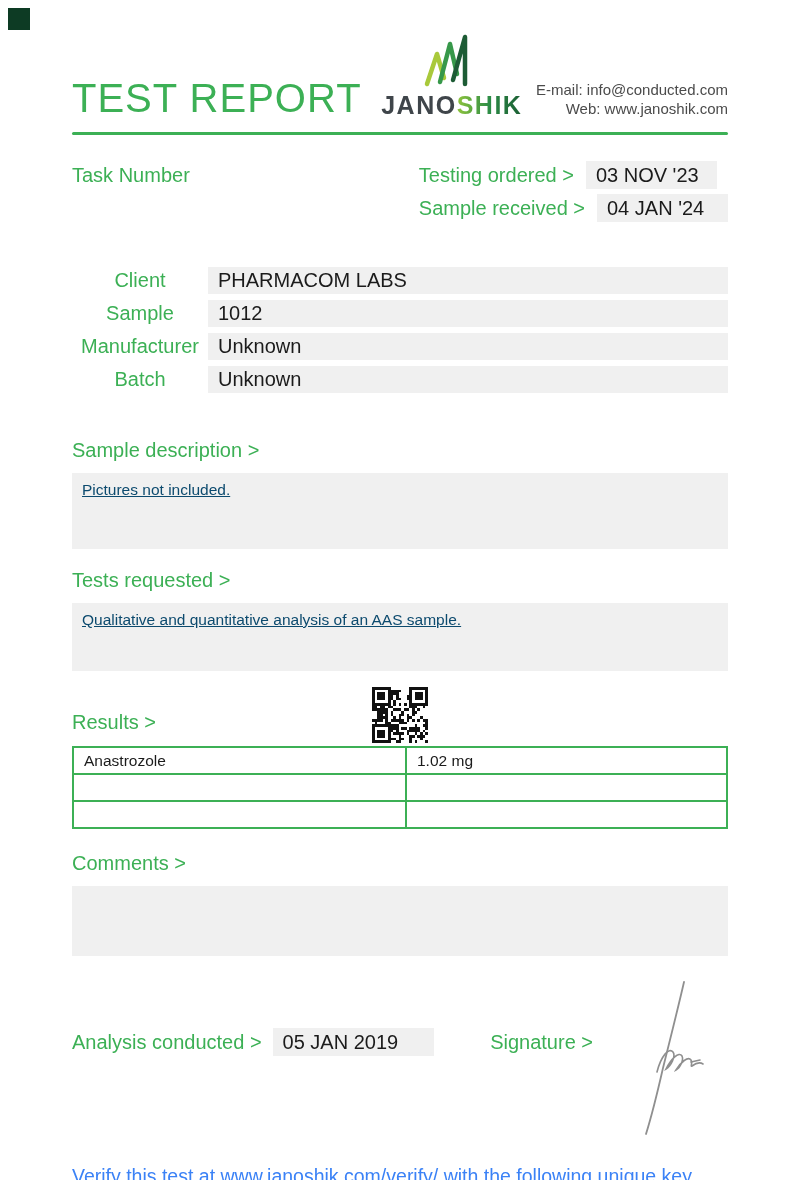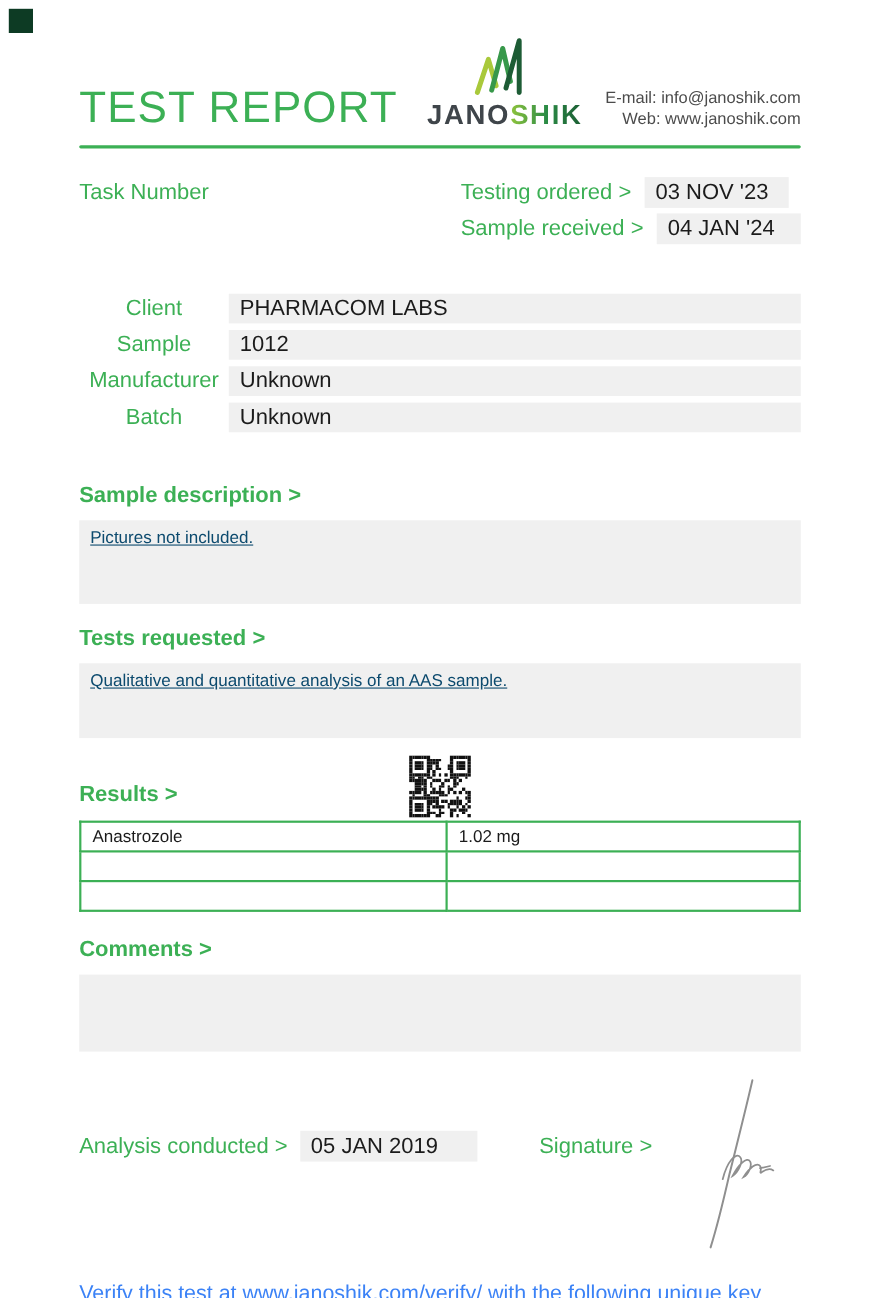--- a/index.html
+++ b/index.html
@@ -58,21 +58,21 @@
   .date-row .green-label { margin-right:12px; }
   .date-row .value-box { width:131px; }
 
   
   .fields { margin-top:45px; }
   .field-row { display:grid; grid-template-columns:136px 1fr; margin-bottom:6px; }
   .field-row .value-box { height:27px; line-height:27px; }
   .field-row .green-label { line-height:27px; }
 
   
-  .section-label { color:#3cb055; font-size:20px; line-height:22px;font-weight:bold; }
+  .section-label { color:#3cb055; font-size:20px; line-height:22px; }
   .gray-box {
     background:#f0f0f0; font-size:15.5px; color:#0c4a6e;
     padding:8px 10px; margin-top:12px;text-decoration:underline;
   }
   .desc-label { margin-top:46px; }
   .desc-box { height:76px; }
   .tests-label { margin-top:20px; }
   .tests-box { height:68px; }
 
   
@@ -133,21 +133,21 @@
           <path d="M8 50 L18 20 L25 44" fill="none" stroke="#a9c93b" stroke-width="4.5" stroke-linecap="round" stroke-linejoin="round"></path>
           <path d="M21 48 L31 10 L38 40" fill="none" stroke="#37984a" stroke-width="4.5" stroke-linecap="round" stroke-linejoin="round"></path>
           <path d="M34 46 L46 3 L46 50" fill="none" stroke="#1d5c35" stroke-width="4.5" stroke-linecap="round" stroke-linejoin="round"></path>
         </svg>
         <div class="logo-word">
           <span class="w1">JANO</span><span class="w2">SHIK</span>
         </div>
       </div>
 
       <div class="contact">
-        <div>E-mail: info@janoshik.com</div>
+        <div>E-mail: info@conducted.com</div>
         <div>Web: www.janoshik.com</div>
       </div>
     </div>
 
     <div class="rule"></div>
 
     <div class="task-row">
       <div class="task-left">
         <span class="green-label">Task Number</span>
       </div>

